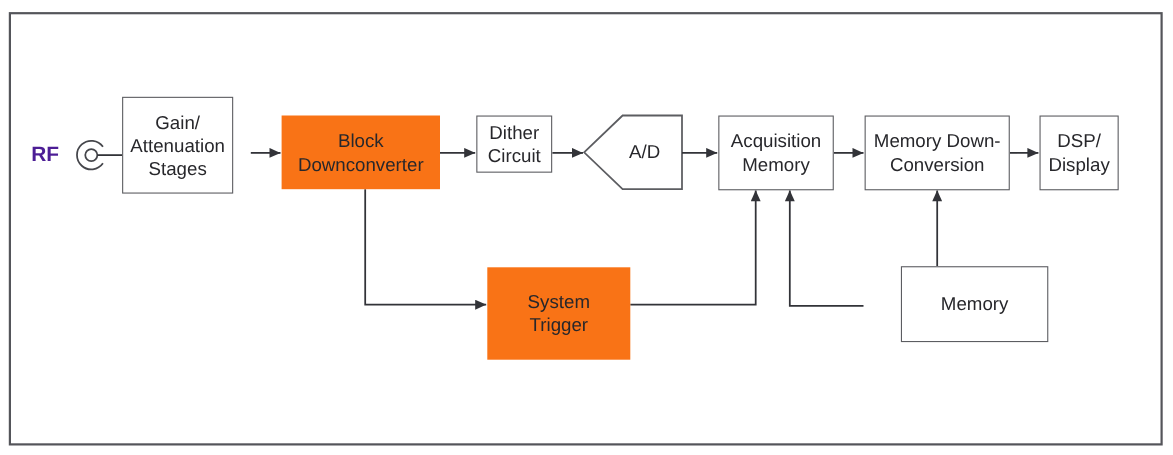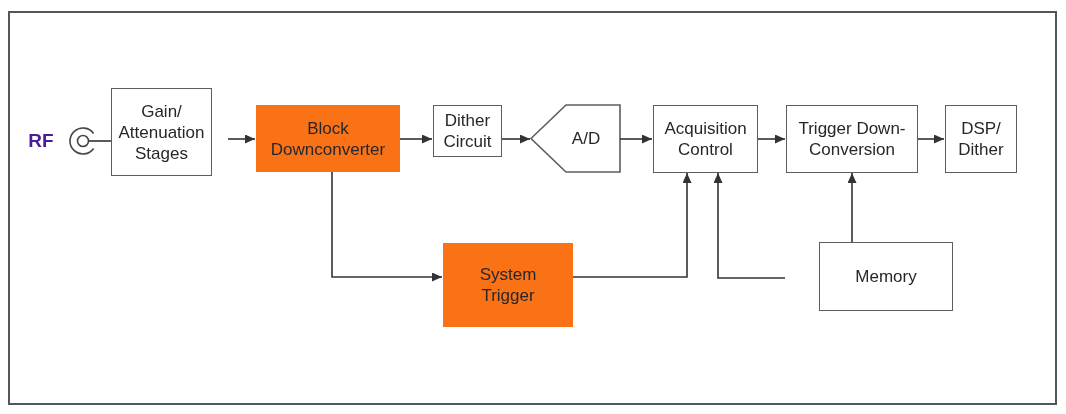--- a/index.html
+++ b/index.html
@@ -90,26 +90,26 @@
 
   <div class="box blue" style="left:256px;top:105px;width:144px;height:67px;">Block
 Downconverter</div>
 
   <div class="box" style="left:433px;top:105px;width:69px;height:52px;">Dither
 Circuit</div>
 
   <div class="box bare" style="left:552px;top:105px;width:68px;height:67px;">A/D</div>
 
   <div class="box" style="left:653px;top:105px;width:105px;height:68px;">Acquisition
-Control</div>
+Memory</div>
 
-  <div class="box" style="left:786px;top:105px;width:132px;height:68px;">Trigger Down-
+  <div class="box" style="left:786px;top:105px;width:132px;height:68px;">Memory Down-
 Conversion</div>
 
   <div class="box" style="left:945px;top:105px;width:72px;height:68px;">DSP/
-Dither</div>
+Display</div>
 
   <div class="box blue" style="left:443px;top:243px;width:130px;height:84px;">System
 Trigger</div>
 
   <div class="box" style="left:785px;top:242px;width:134px;height:69px;margin-left:34px;">Memory</div>
 
 </div>
 
 </body></html>

